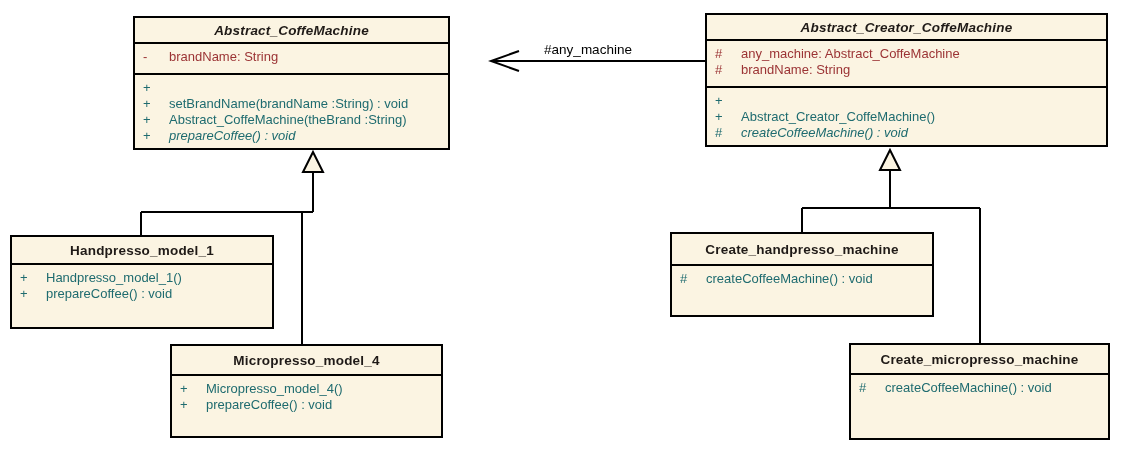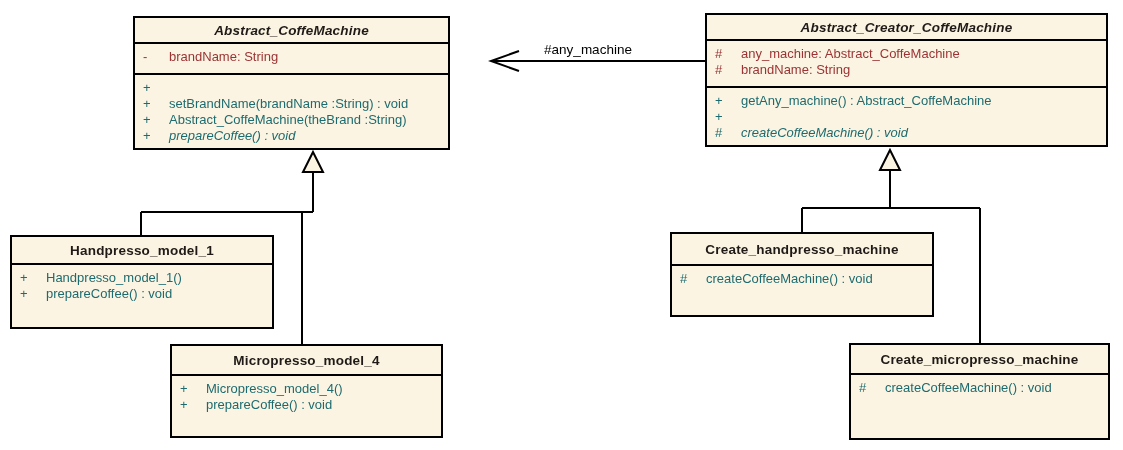--- a/index.html
+++ b/index.html
@@ -118,24 +118,24 @@
           <span class="txt">any_machine: Abstract_CoffeMachine</span>
         </div>
         <div class="member">
           <span class="vis">#</span>
           <span class="txt">brandName: String</span>
         </div>
       </div>
     <div class="compartment methods">
         <div class="member">
           <span class="vis">+</span>
-          <span class="txt">getAny_machine() : Abstract_CoffeMachine</span>
         </div>
         <div class="member">
           <span class="vis">+</span>
+          <span class="txt">Abstract_Creator_CoffeMachine()</span>
         </div>
         <div class="member italic">
           <span class="vis">#</span>
           <span class="txt">createCoffeeMachine() : void</span>
         </div>
       </div>
   </div>
 
   <div class="uml-class" id="box-c">
     <div class="title">Handpresso_model_1</div>

